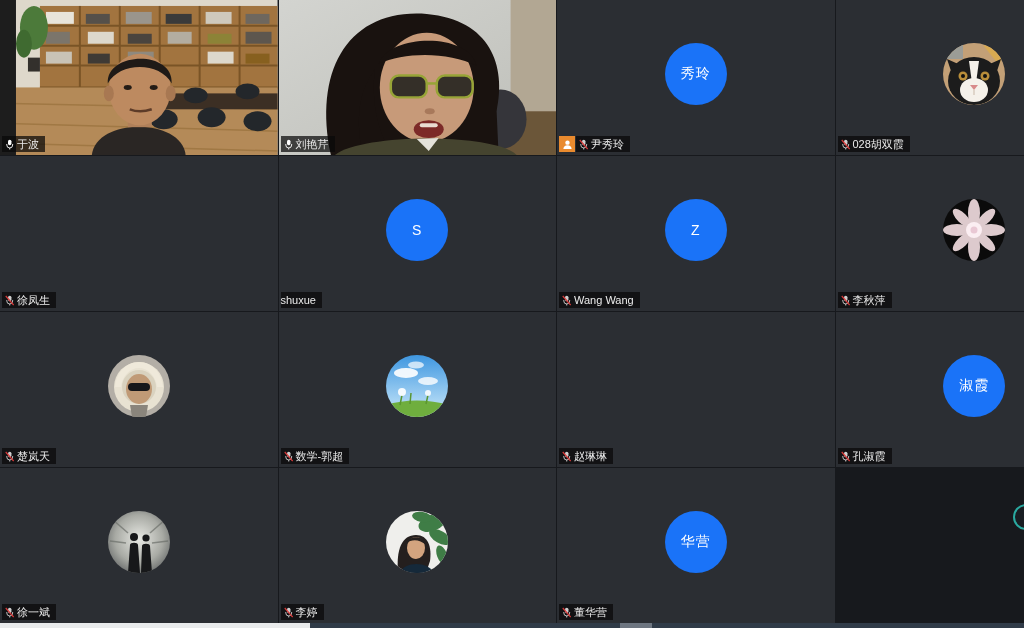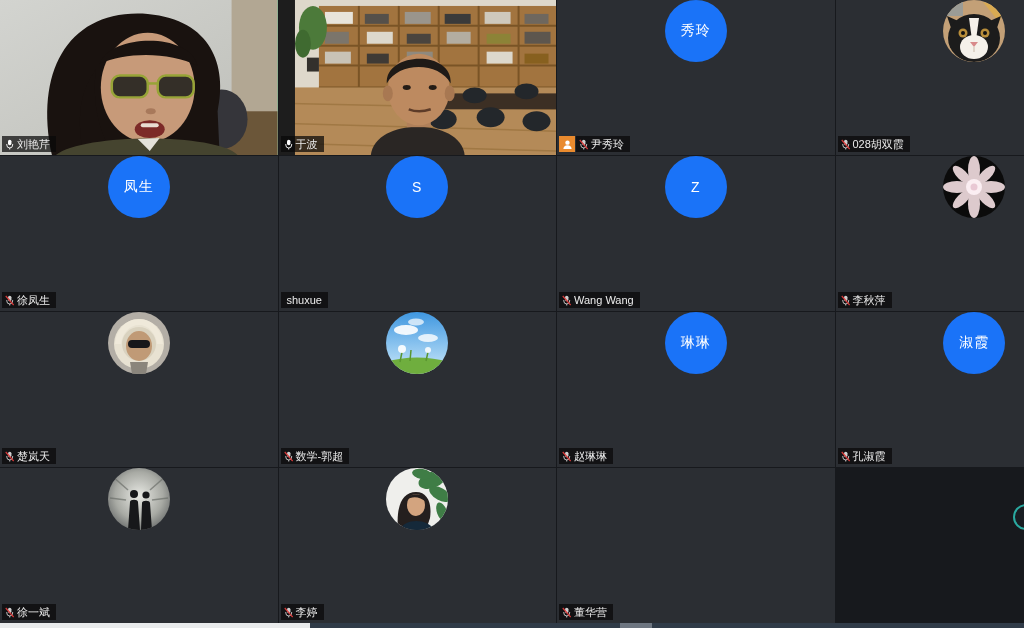--- a/index.html
+++ b/index.html
@@ -12,50 +12,127 @@
   body{font-family:"Liberation Sans", sans-serif;background:#000;}
   #window{position:relative;width:1024px;height:628px;overflow:hidden;background:var(--gap);}
   #grid{
     position:absolute;top:0;left:0;
     width:1113px;height:623px;
     display:grid;
     grid-template-columns:repeat(4,1fr);
     grid-template-rows:repeat(4,1fr);
     gap:1px;background:var(--gap);
   }
-  .tile{position:relative;background:var(--tile-bg);overflow:hidden;display:flex;align-items:flex-start;justify-content:center;}
+  .tile{position:relative;background:var(--tile-bg);overflow:hidden;display:flex;align-items:center;justify-content:center;}
   .tile.active{box-shadow:inset 0 0 0 2px var(--green);}
   .tile .scene{position:absolute;inset:0;width:100%;height:100%;}
   .avatar-initial{
     width:62px;height:62px;border-radius:50%;background:var(--blue);
     color:#fff;display:flex;align-items:center;justify-content:center;
     font-size:14px;letter-spacing:1px;margin-bottom:8px;
   }
   .avatar-photo{width:62px;height:62px;border-radius:50%;overflow:hidden;margin-bottom:8px;position:relative;}
   .avatar-photo svg{display:block;width:62px;height:62px;}
   .nameplate{position:absolute;left:2px;bottom:3px;display:flex;align-items:stretch;gap:1px;z-index:3;}
   .host-badge{width:16px;height:16px;background:#e98a2e;display:flex;align-items:center;justify-content:center;}
   .name-label{
     background:rgba(8,8,8,.72);display:flex;align-items:center;gap:3px;
     padding:1px 6px 1px 3px;height:16px;font-size:11px;color:#ececec;white-space:nowrap;
   }
-  .name-label.no-icon{padding-left:6px;}
+  .name-label.no-icon{padding-left:0;}
   .mic-icon{display:block;}
   #bottom-bar{position:absolute;left:0;top:623px;width:1024px;height:5px;background:#303b48;}
   #bottom-bar .seg{position:absolute;top:0;height:5px;}
   #edge-scroll-button{
     position:absolute;left:1013px;top:504px;width:26px;height:26px;border-radius:50%;
     border:2px solid #2aa9a0;background:rgba(30,40,45,.3);z-index:4;
   }
 </style>
 </head>
 <body>
 
 <div id="window">
   <div id="grid">
+      <div class="tile">
+  <svg class="scene" viewBox="0 0 278 156" preserveAspectRatio="none">
+    <rect width="278" height="156" fill="#ded8cb"></rect>
+    <rect x="40" y="6" width="238" height="84" fill="#a2743f"></rect>
+    <g stroke="#7a5426" stroke-width="2">
+      <line x1="40" y1="26" x2="278" y2="26"></line>
+            <line x1="40" y1="46" x2="278" y2="46"></line>
+      <line x1="40" y1="66" x2="278" y2="66"></line>
+            <line x1="40" y1="88" x2="278" y2="88"></line>
+      <line x1="80" y1="6" x2="80" y2="90"></line>
+            <line x1="120" y1="6" x2="120" y2="90"></line>
+      <line x1="160" y1="6" x2="160" y2="90"></line>
+            <line x1="200" y1="6" x2="200" y2="90"></line>
+            <line x1="240" y1="6" x2="240" y2="90"></line>
+    </g>
+    <g>
+      <rect x="46" y="12" width="28" height="12" fill="#e8e4da"></rect>
+            <rect x="86" y="14" width="24" height="10" fill="#55504a"></rect>
+      <rect x="126" y="12" width="26" height="12" fill="#9a958c"></rect>
+            <rect x="166" y="14" width="26" height="10" fill="#3a3a3a"></rect>
+      <rect x="206" y="12" width="26" height="12" fill="#cfc9bc"></rect>
+            <rect x="246" y="14" width="24" height="10" fill="#6e675e"></rect>
+      <rect x="46" y="32" width="24" height="12" fill="#7b756b"></rect>
+            <rect x="88" y="32" width="26" height="12" fill="#ddd8cc"></rect>
+      <rect x="128" y="34" width="24" height="10" fill="#4a443e"></rect>
+            <rect x="168" y="32" width="24" height="12" fill="#b3ada1"></rect>
+      <rect x="208" y="34" width="24" height="10" fill="#8c8337"></rect>
+            <rect x="246" y="32" width="26" height="12" fill="#5d564e"></rect>
+      <rect x="46" y="52" width="26" height="12" fill="#c9c3b6"></rect>
+            <rect x="88" y="54" width="22" height="10" fill="#3f3a35"></rect>
+      <rect x="128" y="52" width="26" height="12" fill="#8f897e"></rect>
+            <rect x="208" y="52" width="26" height="12" fill="#ddd8cc"></rect>
+      <rect x="246" y="54" width="24" height="10" fill="#74540a" opacity="0.6"></rect>
+    </g>
+    <rect x="0" y="88" width="278" height="68" fill="#b48a58"></rect>
+    <g stroke="#a07844" stroke-width="1.5">
+      <line x1="0" y1="104" x2="278" y2="110"></line>
+            <line x1="0" y1="124" x2="278" y2="132"></line>
+            <line x1="0" y1="144" x2="278" y2="152"></line>
+    </g>
+    <rect x="0" y="0" width="16" height="156" fill="#1d1d1d"></rect>
+    <g>
+      <ellipse cx="34" cy="28" rx="14" ry="22" fill="#4c7a3a"></ellipse>
+      <ellipse cx="24" cy="44" rx="8" ry="14" fill="#3f6a30"></ellipse>
+      <rect x="28" y="58" width="12" height="14" fill="#33302c"></rect>
+    </g>
+    <rect x="150" y="94" width="128" height="16" fill="#3c2f24"></rect>
+    <g fill="#23272b">
+      <ellipse cx="164" cy="120" rx="14" ry="10"></ellipse>
+      <ellipse cx="212" cy="118" rx="14" ry="10"></ellipse>
+      <ellipse cx="258" cy="122" rx="14" ry="10"></ellipse>
+      <ellipse cx="196" cy="96" rx="12" ry="8"></ellipse>
+      <ellipse cx="248" cy="92" rx="12" ry="8"></ellipse>
+    </g>
+    <g>
+      <path d="M92 156 C96 118 182 118 186 156 Z" fill="#2a2624"></path>
+      <rect x="128" y="112" width="24" height="16" fill="#b0805a"></rect>
+      <ellipse cx="140" cy="90" rx="31" ry="36" fill="#bd8a60"></ellipse>
+      <path d="M108 84 C106 52 174 50 172 84 C160 62 120 62 108 84 Z" fill="#1f1a17"></path>
+      <ellipse cx="109" cy="94" rx="5" ry="8" fill="#a87852"></ellipse>
+      <ellipse cx="171" cy="94" rx="5" ry="8" fill="#a87852"></ellipse>
+      <ellipse cx="128" cy="88" rx="4" ry="2.5" fill="#241c16"></ellipse>
+      <ellipse cx="154" cy="88" rx="4" ry="2.5" fill="#241c16"></ellipse>
+      <path d="M130 110 Q140 114 152 110" stroke="#5d3b28" stroke-width="2.5" fill="none"></path>
+    </g>
+  </svg>
+<div class="nameplate">
+          <div class="name-label">
+  <svg class="mic-icon" width="9" height="13" viewBox="0 0 12 15">
+    <rect x="4" y="1" width="4.6" height="7.5" rx="2.3" fill="#ffffff"></rect>
+    <path d="M2.4 6.8v1.4a3.9 3.9 0 0 0 7.8 0V6.8" stroke="#ffffff" stroke-width="1.2" fill="none"></path>
+    <line x1="6.3" y1="12" x2="6.3" y2="14.2" stroke="#ffffff" stroke-width="1.2"></line>
+  </svg>
+<span>于波</span>
+          </div>
+        </div>
+      </div>
       <div class="tile active">
   <svg class="scene" viewBox="0 0 278 156" preserveAspectRatio="none">
     <defs>
       <linearGradient id="wallg" x1="0" y1="0" x2="1" y2="1">
         <stop offset="0" stop-color="#d3d4d0"></stop>
               <stop offset="1" stop-color="#bdbeb8"></stop>
       </linearGradient>
     </defs>
     <rect width="278" height="156" fill="url(#wallg)"></rect>
     <rect x="232" y="0" width="46" height="156" fill="#b2a793"></rect>
@@ -79,97 +156,20 @@
   <svg class="mic-icon" width="9" height="13" viewBox="0 0 12 15">
     <rect x="4" y="1" width="4.6" height="7.5" rx="2.3" fill="#ffffff"></rect>
     <path d="M2.4 6.8v1.4a3.9 3.9 0 0 0 7.8 0V6.8" stroke="#ffffff" stroke-width="1.2" fill="none"></path>
     <line x1="6.3" y1="12" x2="6.3" y2="14.2" stroke="#ffffff" stroke-width="1.2"></line>
   </svg>
 <span>刘艳芹</span>
           </div>
         </div>
       </div>
       <div class="tile">
-  <svg class="scene" viewBox="0 0 278 156" preserveAspectRatio="none">
-    <rect width="278" height="156" fill="#ded8cb"></rect>
-    <rect x="40" y="6" width="238" height="84" fill="#a2743f"></rect>
-    <g stroke="#7a5426" stroke-width="2">
-      <line x1="40" y1="26" x2="278" y2="26"></line>
-            <line x1="40" y1="46" x2="278" y2="46"></line>
-      <line x1="40" y1="66" x2="278" y2="66"></line>
-            <line x1="40" y1="88" x2="278" y2="88"></line>
-      <line x1="80" y1="6" x2="80" y2="90"></line>
-            <line x1="120" y1="6" x2="120" y2="90"></line>
-      <line x1="160" y1="6" x2="160" y2="90"></line>
-            <line x1="200" y1="6" x2="200" y2="90"></line>
-            <line x1="240" y1="6" x2="240" y2="90"></line>
-    </g>
-    <g>
-      <rect x="46" y="12" width="28" height="12" fill="#e8e4da"></rect>
-            <rect x="86" y="14" width="24" height="10" fill="#55504a"></rect>
-      <rect x="126" y="12" width="26" height="12" fill="#9a958c"></rect>
-            <rect x="166" y="14" width="26" height="10" fill="#3a3a3a"></rect>
-      <rect x="206" y="12" width="26" height="12" fill="#cfc9bc"></rect>
-            <rect x="246" y="14" width="24" height="10" fill="#6e675e"></rect>
-      <rect x="46" y="32" width="24" height="12" fill="#7b756b"></rect>
-            <rect x="88" y="32" width="26" height="12" fill="#ddd8cc"></rect>
-      <rect x="128" y="34" width="24" height="10" fill="#4a443e"></rect>
-            <rect x="168" y="32" width="24" height="12" fill="#b3ada1"></rect>
-      <rect x="208" y="34" width="24" height="10" fill="#8c8337"></rect>
-            <rect x="246" y="32" width="26" height="12" fill="#5d564e"></rect>
-      <rect x="46" y="52" width="26" height="12" fill="#c9c3b6"></rect>
-            <rect x="88" y="54" width="22" height="10" fill="#3f3a35"></rect>
-      <rect x="128" y="52" width="26" height="12" fill="#8f897e"></rect>
-            <rect x="208" y="52" width="26" height="12" fill="#ddd8cc"></rect>
-      <rect x="246" y="54" width="24" height="10" fill="#74540a" opacity="0.6"></rect>
-    </g>
-    <rect x="0" y="88" width="278" height="68" fill="#b48a58"></rect>
-    <g stroke="#a07844" stroke-width="1.5">
-      <line x1="0" y1="104" x2="278" y2="110"></line>
-            <line x1="0" y1="124" x2="278" y2="132"></line>
-            <line x1="0" y1="144" x2="278" y2="152"></line>
-    </g>
-    <rect x="0" y="0" width="16" height="156" fill="#1d1d1d"></rect>
-    <g>
-      <ellipse cx="34" cy="28" rx="14" ry="22" fill="#4c7a3a"></ellipse>
-      <ellipse cx="24" cy="44" rx="8" ry="14" fill="#3f6a30"></ellipse>
-      <rect x="28" y="58" width="12" height="14" fill="#33302c"></rect>
-    </g>
-    <rect x="150" y="94" width="128" height="16" fill="#3c2f24"></rect>
-    <g fill="#23272b">
-      <ellipse cx="164" cy="120" rx="14" ry="10"></ellipse>
-      <ellipse cx="212" cy="118" rx="14" ry="10"></ellipse>
-      <ellipse cx="258" cy="122" rx="14" ry="10"></ellipse>
-      <ellipse cx="196" cy="96" rx="12" ry="8"></ellipse>
-      <ellipse cx="248" cy="92" rx="12" ry="8"></ellipse>
-    </g>
-    <g>
-      <path d="M92 156 C96 118 182 118 186 156 Z" fill="#2a2624"></path>
-      <rect x="128" y="112" width="24" height="16" fill="#b0805a"></rect>
-      <ellipse cx="140" cy="90" rx="31" ry="36" fill="#bd8a60"></ellipse>
-      <path d="M108 84 C106 52 174 50 172 84 C160 62 120 62 108 84 Z" fill="#1f1a17"></path>
-      <ellipse cx="109" cy="94" rx="5" ry="8" fill="#a87852"></ellipse>
-      <ellipse cx="171" cy="94" rx="5" ry="8" fill="#a87852"></ellipse>
-      <ellipse cx="128" cy="88" rx="4" ry="2.5" fill="#241c16"></ellipse>
-      <ellipse cx="154" cy="88" rx="4" ry="2.5" fill="#241c16"></ellipse>
-      <path d="M130 110 Q140 114 152 110" stroke="#5d3b28" stroke-width="2.5" fill="none"></path>
-    </g>
-  </svg>
-<div class="nameplate">
-          <div class="name-label">
-  <svg class="mic-icon" width="9" height="13" viewBox="0 0 12 15">
-    <rect x="4" y="1" width="4.6" height="7.5" rx="2.3" fill="#ffffff"></rect>
-    <path d="M2.4 6.8v1.4a3.9 3.9 0 0 0 7.8 0V6.8" stroke="#ffffff" stroke-width="1.2" fill="none"></path>
-    <line x1="6.3" y1="12" x2="6.3" y2="14.2" stroke="#ffffff" stroke-width="1.2"></line>
-  </svg>
-<span>于波</span>
-          </div>
-        </div>
-      </div>
-      <div class="tile">
         <div class="avatar-initial">
           <span>秀玲</span>
         </div>
         <div class="nameplate">
   <span class="host-badge">
     <svg width="11" height="11" viewBox="0 0 12 12">
       <circle cx="6" cy="4" r="2.4" fill="#ffffff"></circle>
       <path d="M1.5 11c0-2.6 2-4.2 4.5-4.2s4.5 1.6 4.5 4.2z" fill="#ffffff"></path>
     </svg>
   </span>
@@ -209,23 +209,20 @@
     <rect x="4" y="1" width="4.6" height="7.5" rx="2.3" fill="#cfcfcf"></rect>
     <path d="M2.4 6.8v1.4a3.9 3.9 0 0 0 7.8 0V6.8" stroke="#cfcfcf" stroke-width="1.2" fill="none"></path>
     <line x1="6.3" y1="12" x2="6.3" y2="14.2" stroke="#cfcfcf" stroke-width="1.2"></line>
     <line x1="1" y1="1.5" x2="11.5" y2="13.5" stroke="#d93a3a" stroke-width="1.6"></line>
   </svg>
 <span>028胡双霞</span>
           </div>
         </div>
       </div>
       <div class="tile">
-        <div class="avatar-initial">
-          <span>凤生</span>
-        </div>
         <div class="nameplate">
           <div class="name-label">
   <svg class="mic-icon" width="9" height="13" viewBox="0 0 12 15">
     <rect x="4" y="1" width="4.6" height="7.5" rx="2.3" fill="#cfcfcf"></rect>
     <path d="M2.4 6.8v1.4a3.9 3.9 0 0 0 7.8 0V6.8" stroke="#cfcfcf" stroke-width="1.2" fill="none"></path>
     <line x1="6.3" y1="12" x2="6.3" y2="14.2" stroke="#cfcfcf" stroke-width="1.2"></line>
     <line x1="1" y1="1.5" x2="11.5" y2="13.5" stroke="#d93a3a" stroke-width="1.6"></line>
   </svg>
 <span>徐凤生</span>
           </div>
@@ -336,23 +333,20 @@
     <rect x="4" y="1" width="4.6" height="7.5" rx="2.3" fill="#cfcfcf"></rect>
     <path d="M2.4 6.8v1.4a3.9 3.9 0 0 0 7.8 0V6.8" stroke="#cfcfcf" stroke-width="1.2" fill="none"></path>
     <line x1="6.3" y1="12" x2="6.3" y2="14.2" stroke="#cfcfcf" stroke-width="1.2"></line>
     <line x1="1" y1="1.5" x2="11.5" y2="13.5" stroke="#d93a3a" stroke-width="1.6"></line>
   </svg>
 <span>数学-郭超</span>
           </div>
         </div>
       </div>
       <div class="tile">
-        <div class="avatar-initial">
-          <span>琳琳</span>
-        </div>
         <div class="nameplate">
           <div class="name-label">
   <svg class="mic-icon" width="9" height="13" viewBox="0 0 12 15">
     <rect x="4" y="1" width="4.6" height="7.5" rx="2.3" fill="#cfcfcf"></rect>
     <path d="M2.4 6.8v1.4a3.9 3.9 0 0 0 7.8 0V6.8" stroke="#cfcfcf" stroke-width="1.2" fill="none"></path>
     <line x1="6.3" y1="12" x2="6.3" y2="14.2" stroke="#cfcfcf" stroke-width="1.2"></line>
     <line x1="1" y1="1.5" x2="11.5" y2="13.5" stroke="#d93a3a" stroke-width="1.6"></line>
   </svg>
 <span>赵琳琳</span>
           </div>
@@ -433,20 +427,23 @@
     <rect x="4" y="1" width="4.6" height="7.5" rx="2.3" fill="#cfcfcf"></rect>
     <path d="M2.4 6.8v1.4a3.9 3.9 0 0 0 7.8 0V6.8" stroke="#cfcfcf" stroke-width="1.2" fill="none"></path>
     <line x1="6.3" y1="12" x2="6.3" y2="14.2" stroke="#cfcfcf" stroke-width="1.2"></line>
     <line x1="1" y1="1.5" x2="11.5" y2="13.5" stroke="#d93a3a" stroke-width="1.6"></line>
   </svg>
 <span>李婷</span>
           </div>
         </div>
       </div>
       <div class="tile">
+        <div class="avatar-initial">
+          <span>华营</span>
+        </div>
         <div class="nameplate">
           <div class="name-label">
   <svg class="mic-icon" width="9" height="13" viewBox="0 0 12 15">
     <rect x="4" y="1" width="4.6" height="7.5" rx="2.3" fill="#cfcfcf"></rect>
     <path d="M2.4 6.8v1.4a3.9 3.9 0 0 0 7.8 0V6.8" stroke="#cfcfcf" stroke-width="1.2" fill="none"></path>
     <line x1="6.3" y1="12" x2="6.3" y2="14.2" stroke="#cfcfcf" stroke-width="1.2"></line>
     <line x1="1" y1="1.5" x2="11.5" y2="13.5" stroke="#d93a3a" stroke-width="1.6"></line>
   </svg>
 <span>董华营</span>
           </div>

